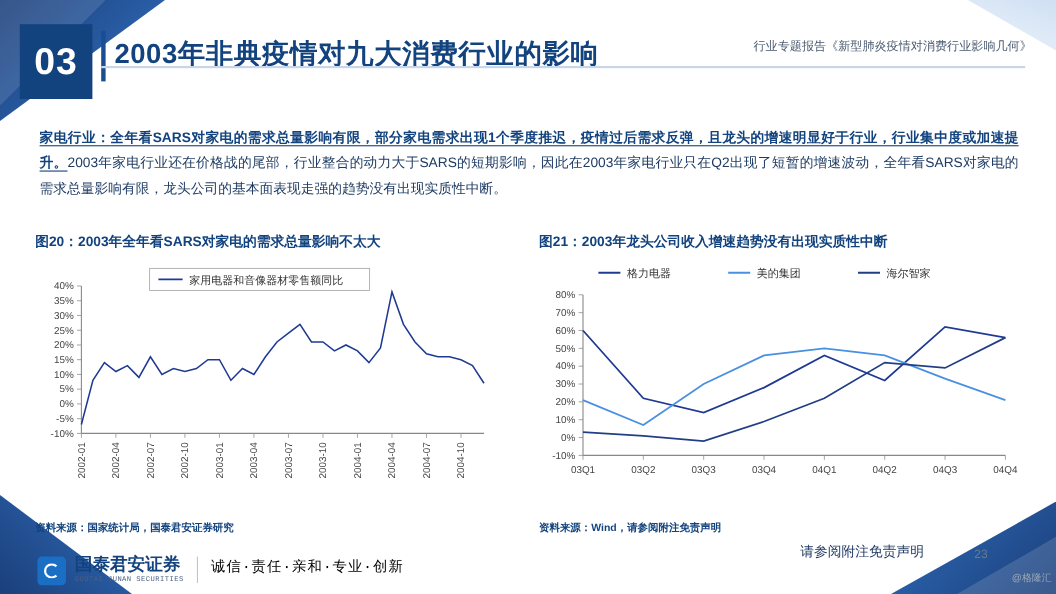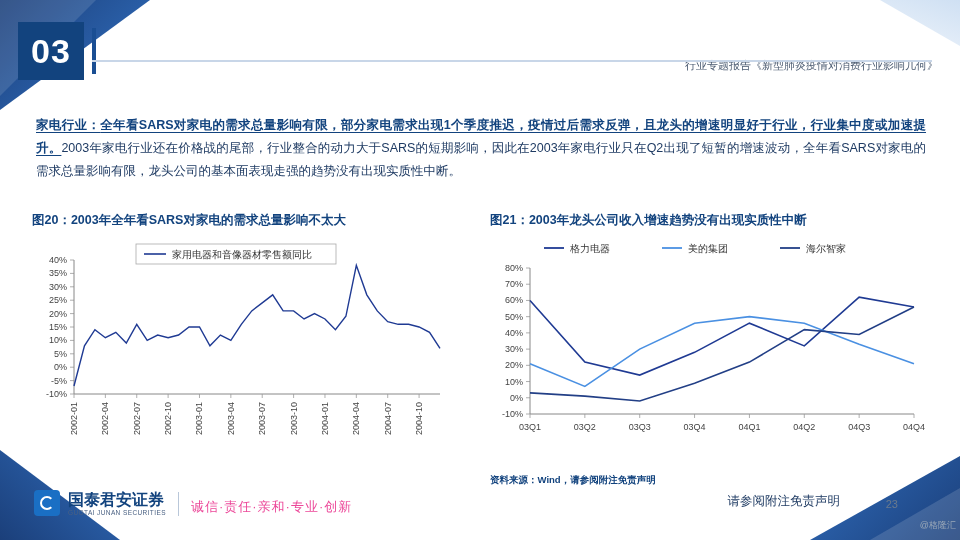--- a/index.html
+++ b/index.html
@@ -65,21 +65,21 @@
 
   
   .header {
     position: absolute;
     left: 0; top: 22px;
     width: 960px; height: 60px;
   }
   .num-box {
     position: absolute;
     left: 18px; top: 0;
-    width: 66px; height: 58px;
+    width: 66px; height: 68px;
     background: #12437e;
     color: #ffffff;
     font-size: 34px;
     font-weight: bold;
     display: flex;
     align-items: center;
     justify-content: center;
     letter-spacing: 1px;
   }
   .title-bar {
@@ -94,21 +94,20 @@
     font-size: 25px;
     font-weight: bold;
     color: #12437e;
     letter-spacing: 0.5px;
   }
   .header-right {
     position: absolute;
     right: 22px; top: 12px;
     font-size: 11px;
     color: #4a5a70;
-    margin-top: 24px;
   }
   .title-underline {
     position: absolute;
     left: 92px; top: 60px;
     width: 840px; height: 2px;
     background: #c8d6e8;
   }
 
   
   .para {
@@ -157,23 +156,24 @@
   .panel.left { left: 30px; width: 430px; }
   .panel.right { left: 484px; width: 446px; }
   .panel svg { display: block; }
 
   .axis-text { font-size: 9px; fill: #444; font-family: "Liberation Sans", sans-serif; }
   .legend-text { font-size: 10px; fill: #333; font-family: "Liberation Sans", sans-serif; }
 
   
   .logo-wrap {
     position: absolute;
-    left: 34px; bottom: 24px;
+    left: 34px; bottom: 8px;
     display: flex;
-    align-items: flex-end;
+    align-items: flex-start;
+    font-family: Liberation Mono, monospace;
   }
   .logo-mark {
     width: 26px; height: 26px;
     background: #1a6fc4;
     border-radius: 4px;
     position: relative;
     margin-right: 8px;
   }
   .logo-mark::after {
     content: "";
@@ -196,21 +196,21 @@
     color: #4a6183;
     letter-spacing: 0.4px;
   }
   .logo-sep {
     width: 1px; height: 24px;
     background: #b9c7d9;
     margin: 0 12px;
   }
   .logo-slogan {
     font-size: 13px;
-    color: #ec4899;
+    color: #000000;
     letter-spacing: 1px;
   }
   .disclaimer {
     position: absolute;
     right: 120px; bottom: 30px;
     font-size: 12.5px;
     color: #1f3b63;
     margin-top: 40px;
   }
   .page-num {
@@ -234,20 +234,21 @@
   <div class="corner-tl"></div>
   <div class="corner-tl2"></div>
   <div class="corner-tr"></div>
   <div class="corner-bl"></div>
   <div class="corner-br"></div>
   <div class="corner-br2"></div>
 
   <div class="header">
     <div class="num-box">03</div>
     <div class="title-bar"></div>
+    <div class="slide-title">2003年非典疫情对九大消费行业的影响</div>
     <div class="header-right">行业专题报告《新型肺炎疫情对消费行业影响几何》</div>
   </div>
   <div class="title-underline"></div>
 
   <div class="para">
     <b class="u">家电行业：</b><b class="u">全年看SARS对家电的需求总量影响有限，部分家电需求出现1个季度推迟，疫情过后需求反弹，且龙头的增速明显好于行业，行业集中度或加速提升。</b><span>2003年家电行业还在价格战的尾部，行业整合的动力大于SARS的短期影响，因此在2003年家电行业只在Q2出现了短暂的增速波动，全年看SARS对家电的需求总量影响有限，龙头公司的基本面表现走强的趋势没有出现实质性中断。</span>
   </div>
 
   <div class="fig-cap left">图20：2003年全年看SARS对家电的需求总量影响不太大</div>
   <div class="fig-cap right">图21：2003年龙头公司收入增速趋势没有出现实质性中断</div>
@@ -354,20 +355,21 @@
         <path d="M46.00 158.91 L100.86 162.16 L155.71 167.02 L210.57 149.18 L265.43 128.09 L320.29 95.64 L375.14 100.51 L430.00 72.93 " fill="none" stroke="#223f86" stroke-width="1.6"></path>
         <line x1="60" y1="14" x2="80" y2="14" stroke="#1f3a93" stroke-width="1.8"></line>
         <text x="86" y="18" class="legend-text">格力电器</text>
         <line x1="178" y1="14" x2="198" y2="14" stroke="#4a90e2" stroke-width="1.8"></line>
         <text x="204" y="18" class="legend-text">美的集团</text>
         <line x1="296" y1="14" x2="316" y2="14" stroke="#223f86" stroke-width="1.8"></line>
         <text x="322" y="18" class="legend-text">海尔智家</text>
       </svg>
   </div>
 
+  <div class="src left">资料来源：国家统计局，国泰君安证券研究</div>
   <div class="src right">资料来源：Wind，请参阅附注免责声明</div>
 
   <div class="logo-wrap">
     <div class="logo-mark"></div>
     <div>
       <div class="logo-cn">国泰君安证券</div>
       <div class="logo-en">GUOTAI JUNAN SECURITIES</div>
     </div>
     <div class="logo-sep"></div>
     <div class="logo-slogan">诚信·责任·亲和·专业·创新</div>

